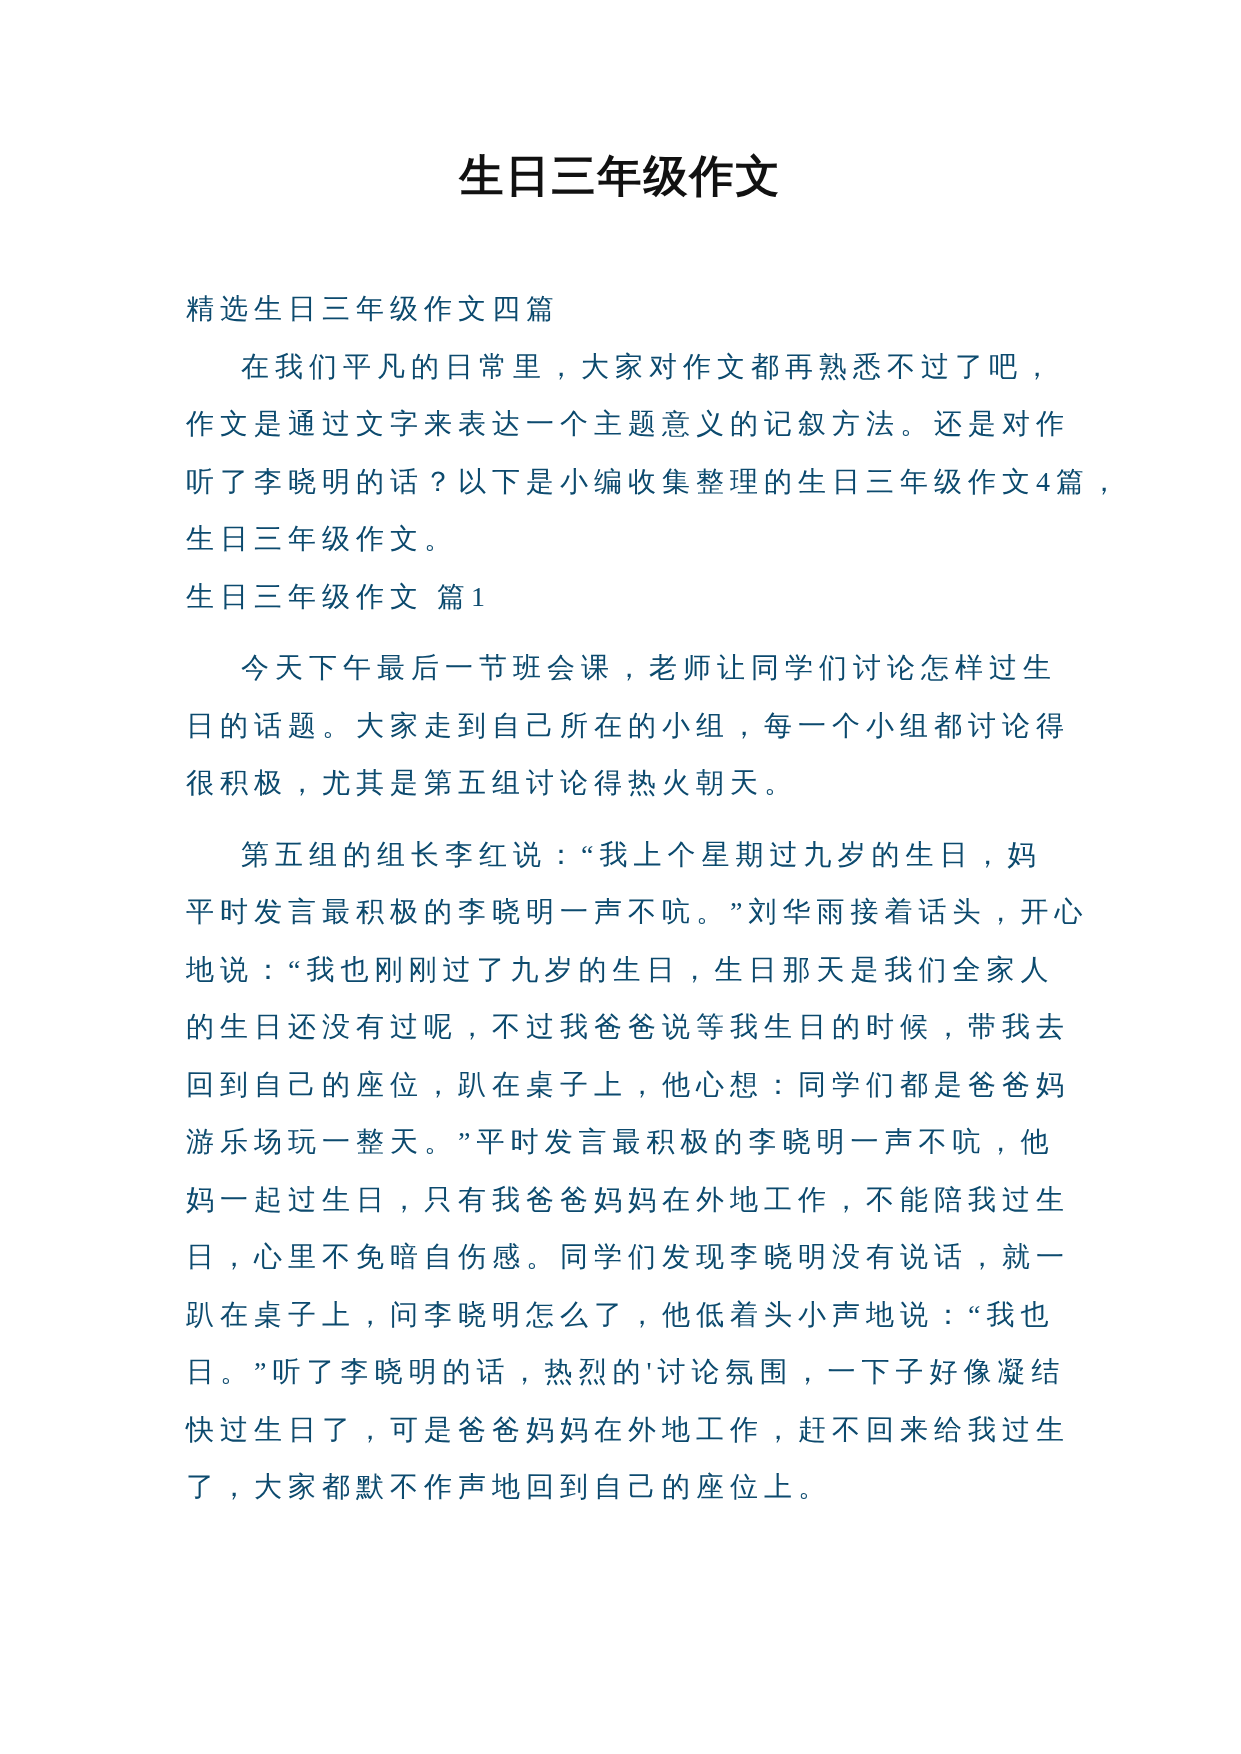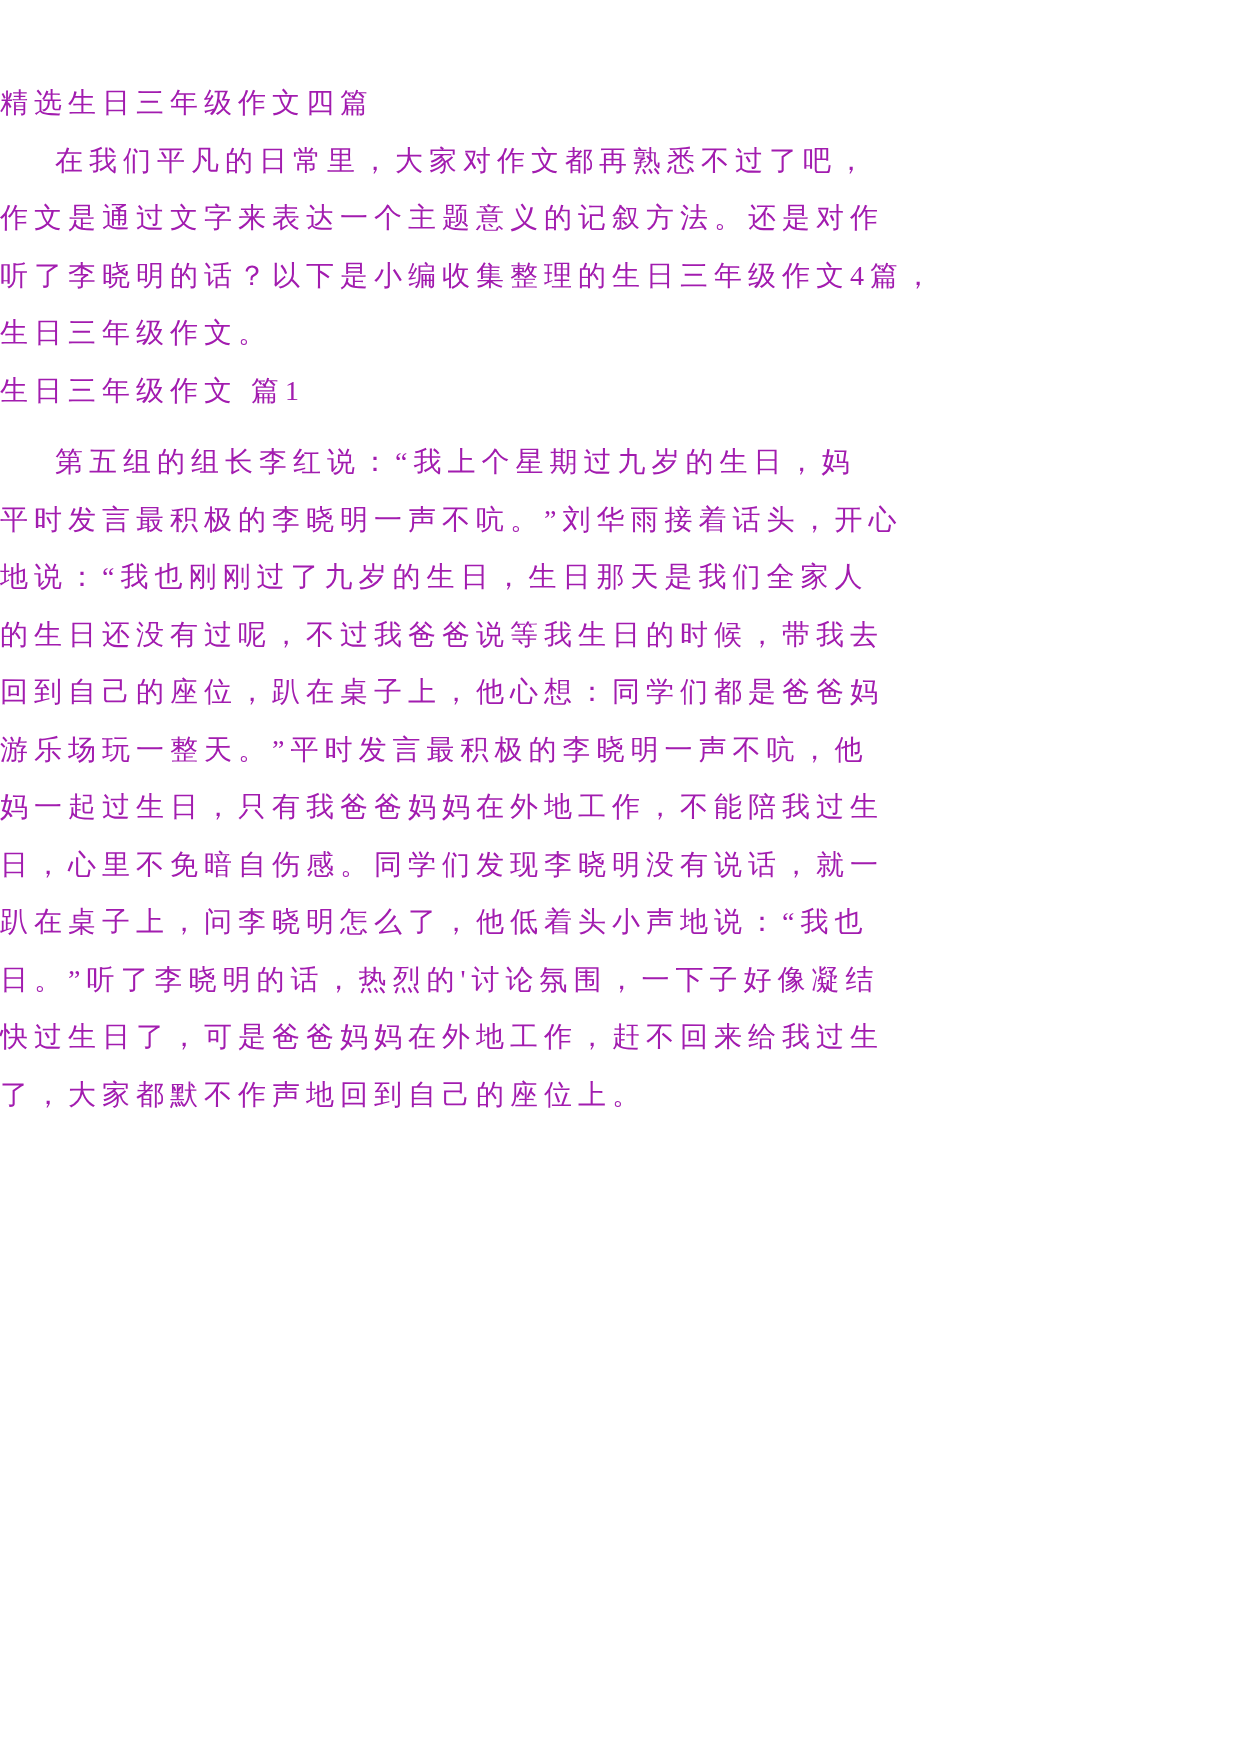--- a/index.html
+++ b/index.html
@@ -21,51 +21,58 @@
     padding-top: 148px;
     text-align: center;
     font-size: 44px;
     line-height: 58px;
     font-weight: bold;
     letter-spacing: 2px;
     color: #111111;
   }
   .doc-body {
     margin-top: 74px;
+    margin-left: 186px;
     width: 892px;
     font-size: 28px;
     line-height: 57.5px;
     letter-spacing: 6px;
     font-weight: 300;
-    color: #a21caf;
+    color: #0c4a6e;
   }
   .para { margin: 0; }
   .para.spaced { margin-top: 14px; }
   .line {
     white-space: nowrap;
     height: 57.5px;
   }
   .line.indent { padding-left: 55px; }
 </style>
 </head>
 <body>
 
 <div class="page">
+  <h1 class="doc-title">生日三年级作文</h1>
   <div class="doc-body">
       <div class="para">
         <div class="line">精选生日三年级作文四篇</div>
       </div>
       <div class="para">
         <div class="line indent">在我们平凡的日常里，大家对作文都再熟悉不过了吧，</div>
         <div class="line">作文是通过文字来表达一个主题意义的记叙方法。还是对作</div>
         <div class="line">听了李晓明的话？以下是小编收集整理的生日三年级作文4篇，</div>
         <div class="line">生日三年级作文。</div>
       </div>
       <div class="para">
         <div class="line">生日三年级作文 篇1</div>
+      </div>
+      <div class="para spaced">
+        <div class="line indent">今天下午最后一节班会课，老师让同学们讨论怎样过生</div>
+        <div class="line">日的话题。大家走到自己所在的小组，每一个小组都讨论得</div>
+        <div class="line">很积极，尤其是第五组讨论得热火朝天。</div>
       </div>
       <div class="para spaced">
         <div class="line indent">第五组的组长李红说：“我上个星期过九岁的生日，妈</div>
         <div class="line">平时发言最积极的李晓明一声不吭。”刘华雨接着话头，开心</div>
         <div class="line">地说：“我也刚刚过了九岁的生日，生日那天是我们全家人</div>
         <div class="line">的生日还没有过呢，不过我爸爸说等我生日的时候，带我去</div>
         <div class="line">回到自己的座位，趴在桌子上，他心想：同学们都是爸爸妈</div>
         <div class="line">游乐场玩一整天。”平时发言最积极的李晓明一声不吭，他</div>
         <div class="line">妈一起过生日，只有我爸爸妈妈在外地工作，不能陪我过生</div>
         <div class="line">日，心里不免暗自伤感。同学们发现李晓明没有说话，就一</div>

